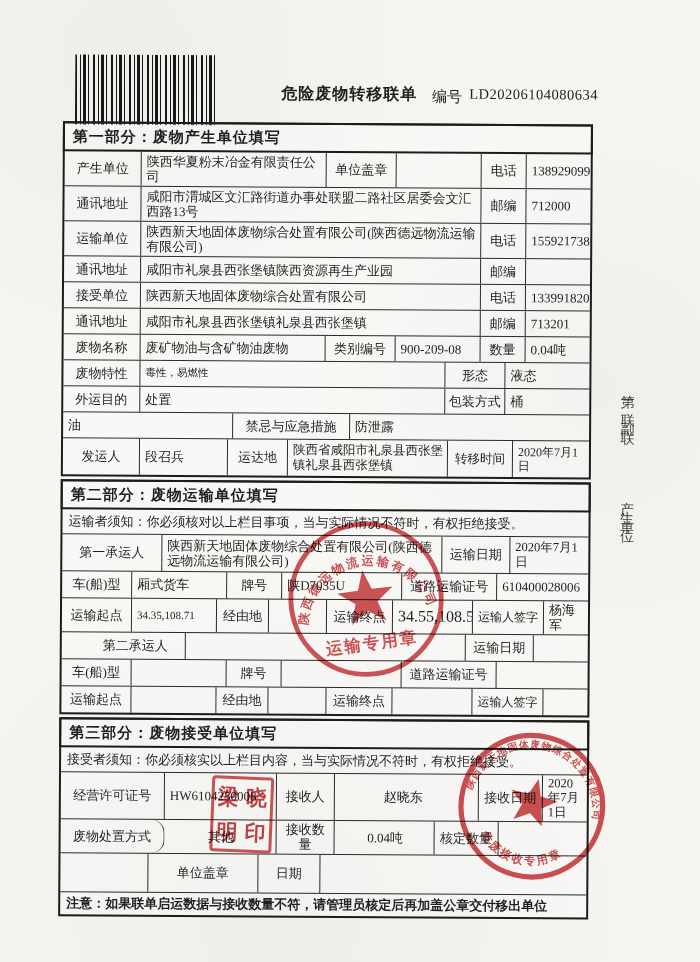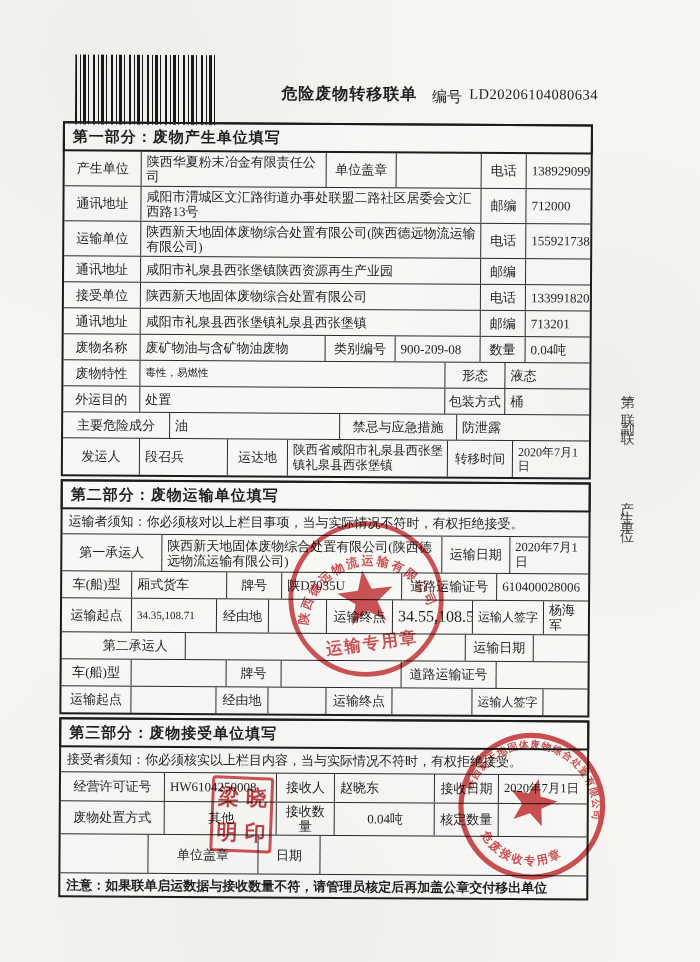--- a/index.html
+++ b/index.html
@@ -143,21 +143,20 @@
             <div class="cell lbl" style="flex: 0 0 60px;">形态</div>
             <div class="cell val" style="flex: 1 1 auto;">液态</div>
           </div>
           <div class="trow" style="min-height: 25px;">
             <div class="cell lbl" style="flex: 0 0 77px;">外运目的</div>
             <div class="cell val" style="flex: 0 0 305px;">处置</div>
             <div class="cell lbl" style="flex: 0 0 60px;">包装方式</div>
             <div class="cell val" style="flex: 1 1 auto;">桶</div>
           </div>
           <div class="trow" style="min-height: 25px;">
-            <div class="cell lbl" style="flex: 0 0 107px;">主要危险成分</div>
             <div class="cell val" style="flex: 0 0 170px;">油</div>
             <div class="cell lbl" style="flex: 0 0 117px;">禁忌与应急措施</div>
             <div class="cell val" style="flex: 1 1 auto;">防泄露</div>
           </div>
           <div class="trow" style="min-height: 36px;">
             <div class="cell lbl" style="flex: 0 0 77px;">发运人</div>
             <div class="cell val" style="flex: 0 0 88px;">段召兵</div>
             <div class="cell lbl" style="flex: 0 0 60px;">运达地</div>
             <div class="cell val" style="flex: 0 0 160px; font-size: 12.5px;">陕西省咸阳市礼泉县西张堡镇礼泉县西张堡镇</div>
             <div class="cell lbl" style="flex: 0 0 65px; font-size: 12.5px;">转移时间</div>
@@ -224,26 +223,26 @@
     <div class="part">
       <div class="band">第三部分：废物接受单位填写</div>
       <div>
           <div class="trow" style="min-height: 24px;">
             <div class="cell note" style="flex: 1 1 auto;">接受者须知：你必须核实以上栏目内容，当与实际情况不符时，有权拒绝接受。</div>
           </div>
           <div class="trow" style="min-height: 28px;">
             <div class="cell lbl" style="flex: 0 0 104px;">经营许可证号</div>
             <div class="cell val" style="flex: 0 0 112px;">HW6104250008</div>
             <div class="cell lbl" style="flex: 0 0 58px;">接收人</div>
-            <div class="cell val" style="flex: 0 0 100px;">赵晓东</div>
+            <div class="cell val" style="flex: 0 0 100px; margin-left: 44px;">赵晓东</div>
             <div class="cell lbl" style="flex: 0 0 64px;">接收日期</div>
             <div class="cell val" style="flex: 1 1 auto; font-size: 12.5px;">2020年7月1日</div>
           </div>
           <div class="trow" style="min-height: 28px;">
-            <div class="cell lbl" style="flex: 0 0 104px;">废物处置方式</div>
+            <div class="cell lbl" style="flex: 0 0 104px; border-radius: 13px;">废物处置方式</div>
             <div class="cell val" style="flex: 0 0 112px; justify-content: center; text-align: center;">其他</div>
             <div class="cell lbl" style="flex: 0 0 58px;">接收数量</div>
             <div class="cell val" style="flex: 0 0 100px; justify-content: center; text-align: center;">0.04吨</div>
             <div class="cell lbl" style="flex: 0 0 64px;">核定数量</div>
             <div class="cell val" style="flex: 1 1 auto;"></div>
           </div>
           <div class="trow" style="min-height: 38px;">
             <div class="cell val" style="flex: 0 0 88px;"></div>
             <div class="cell lbl" style="flex: 0 0 110px;">单位盖章</div>
             <div class="cell lbl" style="flex: 0 0 62px;">日期</div>

